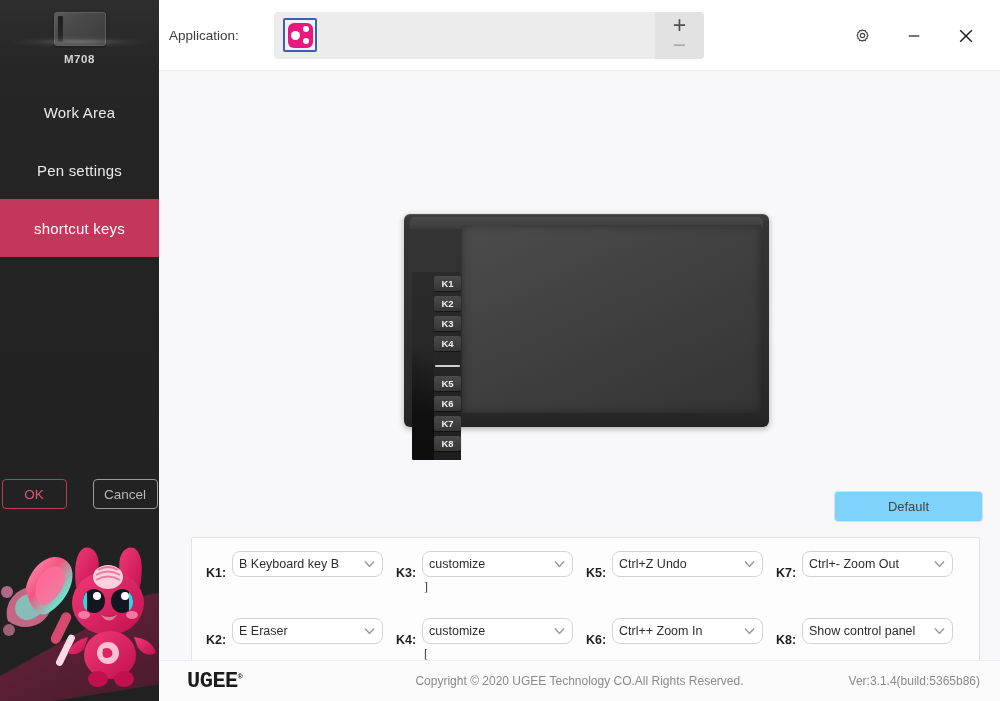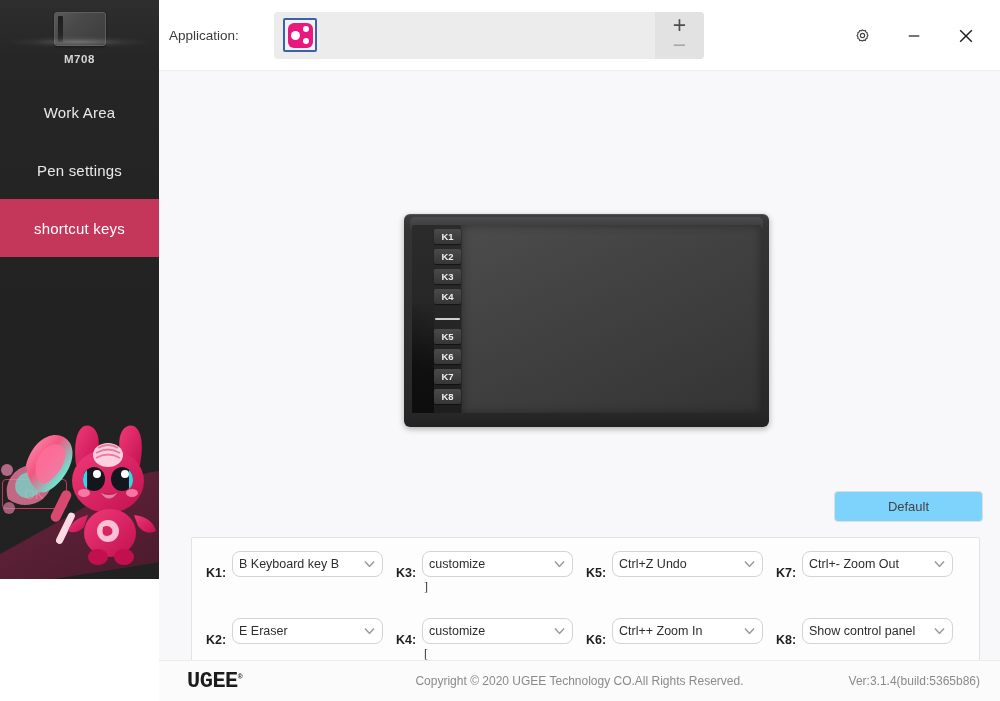--- a/index.html
+++ b/index.html
@@ -12,21 +12,21 @@
   #app {
     position: relative;
     width: 1000px; height: 701px;
     display: flex;
     background: #ffffff;
   }
 
   
   .sidebar {
     position: relative;
-    width: 159px; height: 579px;
+    width: 159px; height: 701px;
     background: linear-gradient(180deg, #2e2e2e 0%, #262626 10%, #232323 40%, #212121 100%);
     flex: 0 0 159px;
     overflow: hidden;
   }
   .device-block {
     padding-top: 6px;
     text-align: center;
     position: relative;
   }
   .device-glow {
@@ -229,20 +229,21 @@
     display: flex;
   }
   .keycol {
     position: relative;
     width: 49px; height: 100%;
     background: linear-gradient(180deg, #2b2b2b 0%, #262626 48%, #1e1e1e 100%);
     border-radius: 2px 0 0 2px;
     display: flex; flex-direction: column;
     align-items: flex-end;
     padding-top: 4px;
+    margin-top: 47px;
   }
   .keycol::after {
     content: "";
     position: absolute; left: 0; top: 42%; bottom: 0; width: 22px;
     background: linear-gradient(200deg, rgba(0,0,0,0) 0%, rgba(0,0,0,.55) 60%);
     pointer-events: none;
   }
   .kbtn {
     position: relative;
     z-index: 2;

